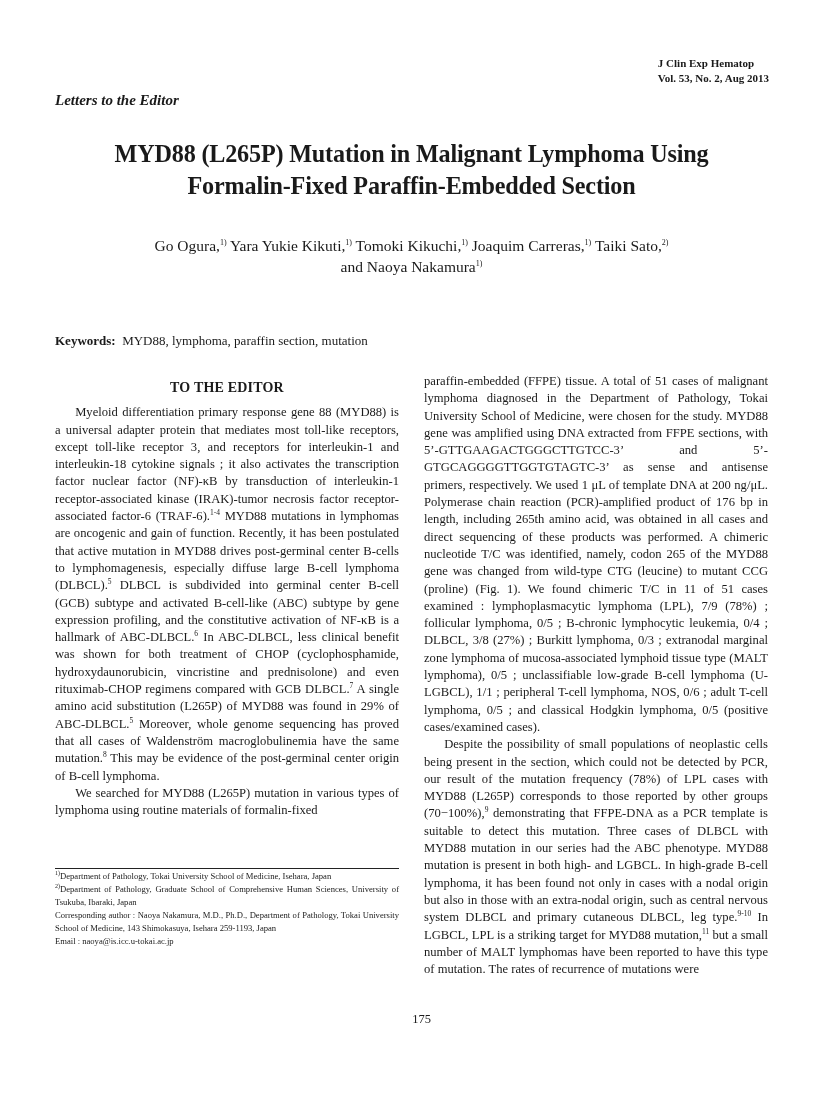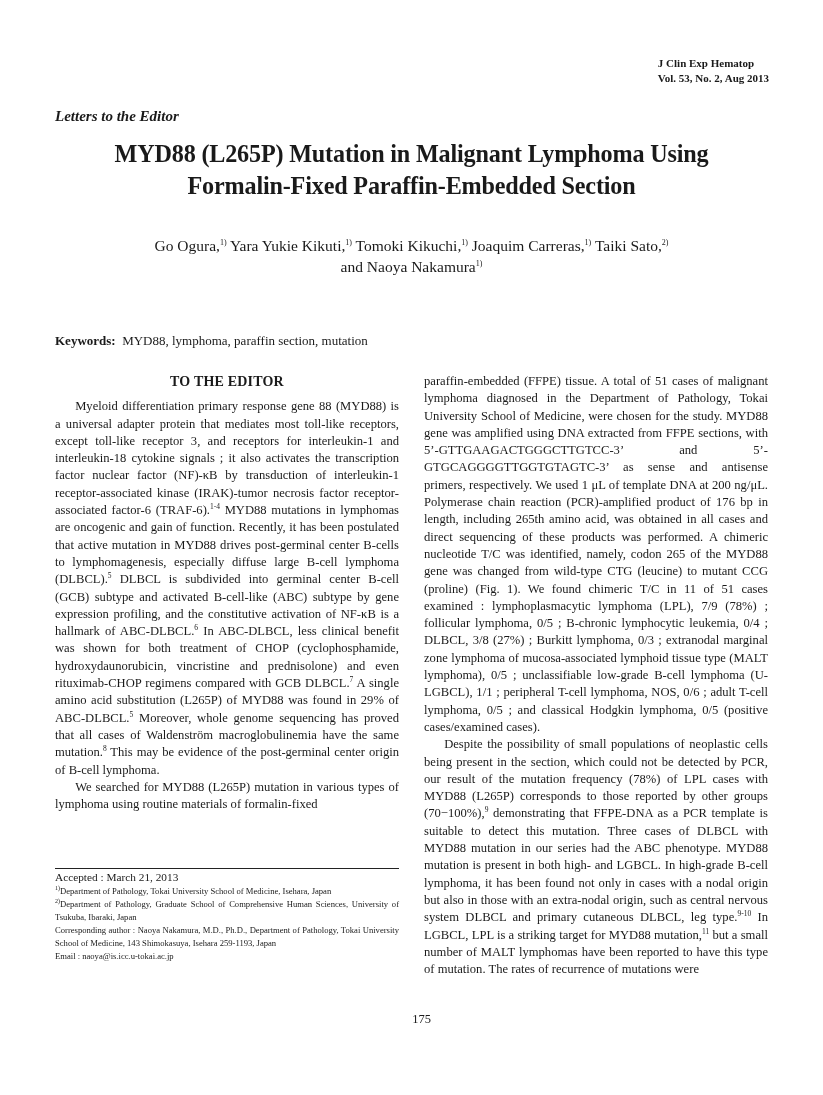--- a/index.html
+++ b/index.html
@@ -5,21 +5,21 @@
     html, body { margin: 0; padding: 0; background: #ffffff; }
     body {
       width: 823px; height: 1095px; position: relative; overflow: hidden;
       font-family: "Liberation Serif", "DejaVu Serif", serif; color: #1a1a1a;
     }
     .running-head {
       position: absolute; right: 54px; top: 56px; 
       font-weight: bold; font-size: 11px; line-height: 15px;
     }
     .section-label {
-      position: absolute; left: 55px; top: 108px;
+      position: absolute; left: 55px; top: 92px;
       font-style: italic; font-weight: bold; font-size: 15px;
     }
     .title {
       position: absolute; left: 40px; width: 743px; top: 138px; text-align: center;
       font-weight: bold; font-size: 26px; line-height: 32px; margin: 0;
       transform: scaleX(0.93); transform-origin: center top; letter-spacing: -0.2px;
     }
     .authors {
       position: absolute; left: 40px; width: 743px; top: 234px; text-align: center;
       font-size: 15.5px; line-height: 18px;
@@ -32,21 +32,21 @@
     .col {
       position: absolute; top: 373px; width: 344px;
       font-size: 12.6px; line-height: 17.3px; text-align: justify;
     }
     .col-left { left: 55px; }
     .col-right { left: 424px; }
     .col p { margin: 0; text-indent: 1.6em; }
     .col p.noindent { text-indent: 0; }
     .col-heading {
       text-align: center; font-weight: bold; font-size: 14px;
-      margin: 0 0 8px 0; letter-spacing: 0.2px;
+      margin: 6px 0 8px 0; letter-spacing: 0.2px;
     }
     sup.ref { font-size: 7.5px; vertical-align: 5px; line-height: 0; }
     .footnote-rule {
       position: absolute; left: 55px; top: 868px; width: 344px; height: 1px; background: #222;
     }
     .footnotes {
       position: absolute; left: 55px; top: 870px; width: 344px;
       font-size: 10.8px; line-height: 14px;
     }
     .footnotes .date-line { font-size: 11.3px; line-height: 15px; }
@@ -91,20 +91,19 @@
   <p>We searched for MYD88 (L265P) mutation in various types of lymphoma using routine materials of formalin-fixed</p>
 </div>
 
 <div class="col col-right">
   <p class="noindent">paraffin-embedded (FFPE) tissue.  A total of 51 cases of malignant lymphoma diagnosed in the Department of Pathology, Tokai University School of Medicine, were chosen for the study.  MYD88 gene was amplified using DNA extracted from FFPE sections, with 5’-GTTGAAGACTGGGCTTGTCC-3’ and 5’-GTGCAGGGGTTGGTGTAGTC-3’ as sense and antisense primers, respectively.  We used 1 μL of template DNA at 200 ng/μL.  Polymerase chain reaction (PCR)-amplified product of 176 bp in length, including 265th amino acid, was obtained in all cases and direct sequencing of these products was performed.  A chimeric nucleotide T/C was identified, namely, codon 265 of the MYD88 gene was changed from wild-type CTG (leucine) to mutant CCG (proline) (Fig. 1).  We found chimeric T/C in 11 of 51 cases examined : lymphoplasmacytic lymphoma (LPL), 7/9 (78%) ;  follicular lymphoma, 0/5 ; B-chronic lymphocytic leukemia, 0/4 ; DLBCL, 3/8 (27%) ; Burkitt lymphoma, 0/3 ; extranodal marginal zone lymphoma of mucosa-associated lymphoid tissue type (MALT lymphoma), 0/5 ;  unclassifiable low-grade B-cell lymphoma (U-LGBCL), 1/1 ; peripheral T-cell lymphoma, NOS, 0/6 ; adult T-cell lymphoma, 0/5 ; and classical Hodgkin lymphoma, 0/5 (positive cases/examined cases).</p>
   <p><span>Despite the possibility of small populations of neoplastic cells being present in the section, which could not be detected by PCR, our result of the mutation frequency (78%) of LPL cases with MYD88 (L265P) corresponds to those reported by other groups (70−100%),</span><sup class="ref">9</sup><span> demonstrating that FFPE-DNA as a PCR template is suitable to detect this mutation.  Three cases of DLBCL with MYD88 mutation in our series had the ABC phenotype.  MYD88 mutation is present in both high- and LGBCL.  In high-grade B-cell lymphoma, it has been found not only in cases with a nodal origin but also in those with an extra-nodal origin, such as central nervous system DLBCL and primary cutaneous DLBCL, leg type.</span><sup class="ref">9-10</sup><span>  In LGBCL, LPL is a striking target for MYD88 mutation,</span><sup class="ref">11</sup><span> but a small number of MALT lymphomas have been reported to have this type of mutation.  The rates of recurrence of mutations were</span></p>
 </div>
 
 <div class="footnote-rule"></div>
 <div class="footnotes">
-  <div class="date-line">Accepted :  March 21, 2013</div>
   <div class="small"><sup>1)</sup><span>Department of Pathology, Tokai University School of Medicine, Isehara, Japan</span></div>
   <div class="small"><sup>2)</sup><span>Department of Pathology, Graduate School of Comprehensive Human Sciences, University of Tsukuba, Ibaraki, Japan</span></div>
   <div class="small">Corresponding author : Naoya Nakamura, M.D., Ph.D., Department of Pathology, Tokai University School of Medicine, 143 Shimokasuya, Isehara 259-1193, Japan</div>
   <div class="small">Email :  naoya@is.icc.u-tokai.ac.jp</div>
 </div>
 
 <div class="page-number">175</div>
 
 </body></html>

